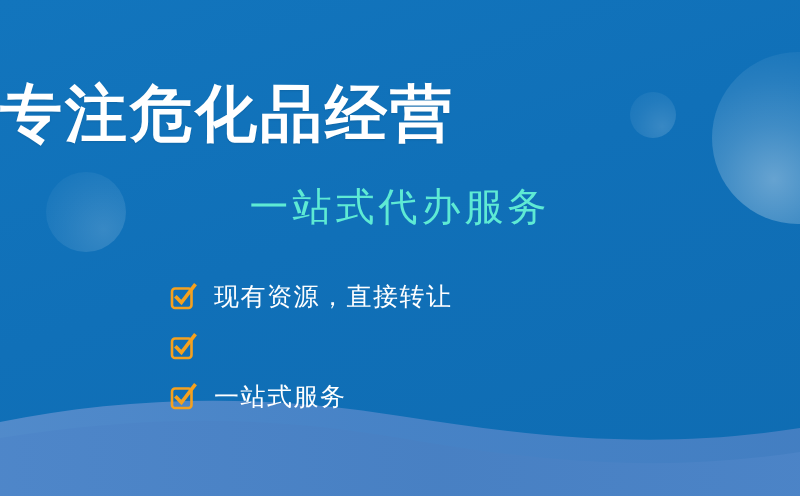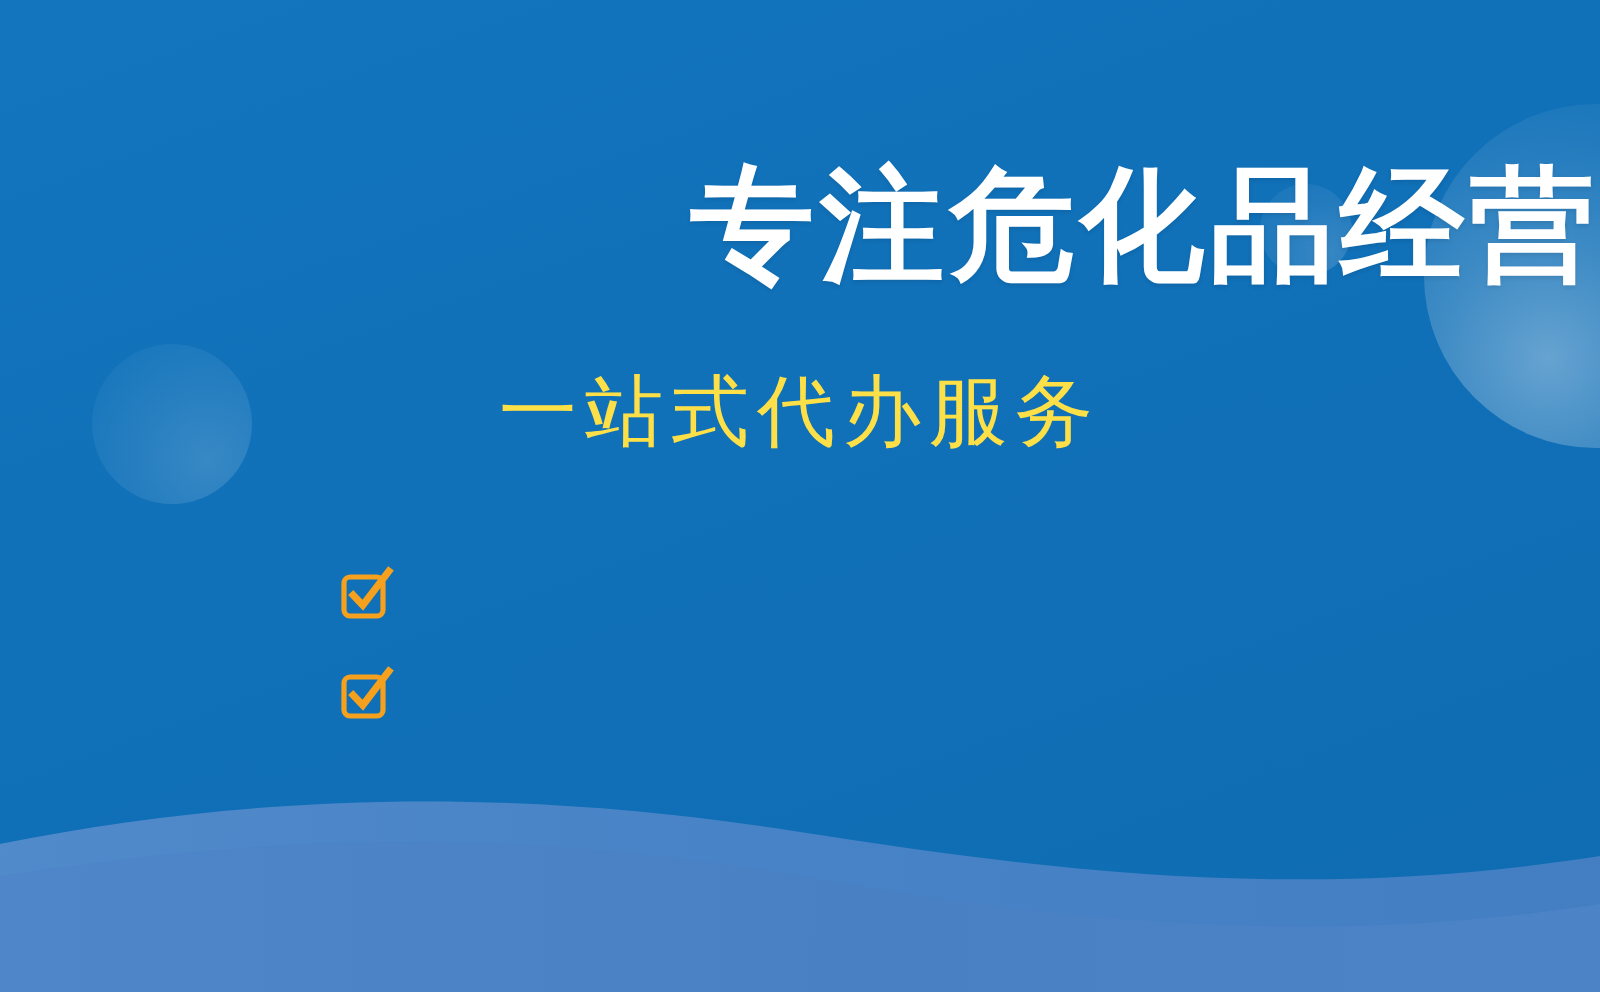--- a/index.html
+++ b/index.html
@@ -70,37 +70,37 @@
   .content {
     position: absolute;
     inset: 0;
   }
 
   .headline {
     position: absolute;
     top: 79px;
     left: 0;
     width: 800px;
-    text-align: right;
+    text-align: left;
     color: #ffffff;
     font-size: 62px;
     line-height: 70px;
     font-weight: 700;
     letter-spacing: 3px;
     text-shadow: 0 1px 2px rgba(0,0,0,0.10);
     white-space: nowrap;
   }
 
   .subhead {
     position: absolute;
     top: 183px;
     left: 0;
     width: 800px;
     text-align: center;
-    color: #fde047;
+    color: #5eead4;
     font-size: 39px;
     line-height: 48px;
     font-weight: 400;
     letter-spacing: 4px;
     white-space: nowrap;
   }
 
   .bullets {
     position: absolute;
     left: 170px;
@@ -161,34 +161,44 @@
   </div>
 
   <div class="content">
 
     <div class="headline">专注危化品经营</div>
 
     <div class="subhead">一站式代办服务</div>
 
     <div class="bullets">
 
+      <div class="bullet-row">
+        <span class="check-icon">
+          <svg width="27" height="27" viewBox="0 0 27 27">
+            <rect x="2" y="5.5" width="19.5" height="19.5" rx="3" ry="3" fill="none" stroke="#F5A11E" stroke-width="2.6"></rect>
+            <path d="M6.6 14.6 L11.4 19.6 L24.4 2.6" fill="none" stroke="#F5A11E" stroke-width="3.6" stroke-linecap="square" stroke-linejoin="miter"></path>
+          </svg>
+        </span>
+        <span class="bullet-label">现有资源，直接转让</span>
+      </div>
 
       <div class="bullet-row">
         <span class="check-icon">
           <svg width="27" height="27" viewBox="0 0 27 27">
             <rect x="2" y="5.5" width="19.5" height="19.5" rx="3" ry="3" fill="none" stroke="#F5A11E" stroke-width="2.6"></rect>
             <path d="M6.6 14.6 L11.4 19.6 L24.4 2.6" fill="none" stroke="#F5A11E" stroke-width="3.6" stroke-linecap="square" stroke-linejoin="miter"></path>
           </svg>
         </span>
       </div>
 
       <div class="bullet-row">
         <span class="check-icon">
           <svg width="27" height="27" viewBox="0 0 27 27">
             <rect x="2" y="5.5" width="19.5" height="19.5" rx="3" ry="3" fill="none" stroke="#F5A11E" stroke-width="2.6"></rect>
             <path d="M6.6 14.6 L11.4 19.6 L24.4 2.6" fill="none" stroke="#F5A11E" stroke-width="3.6" stroke-linecap="square" stroke-linejoin="miter"></path>
           </svg>
         </span>
+        <span class="bullet-label">一站式服务</span>
       </div>
 
     </div>
   </div>
 </div>
 
 </body></html>

